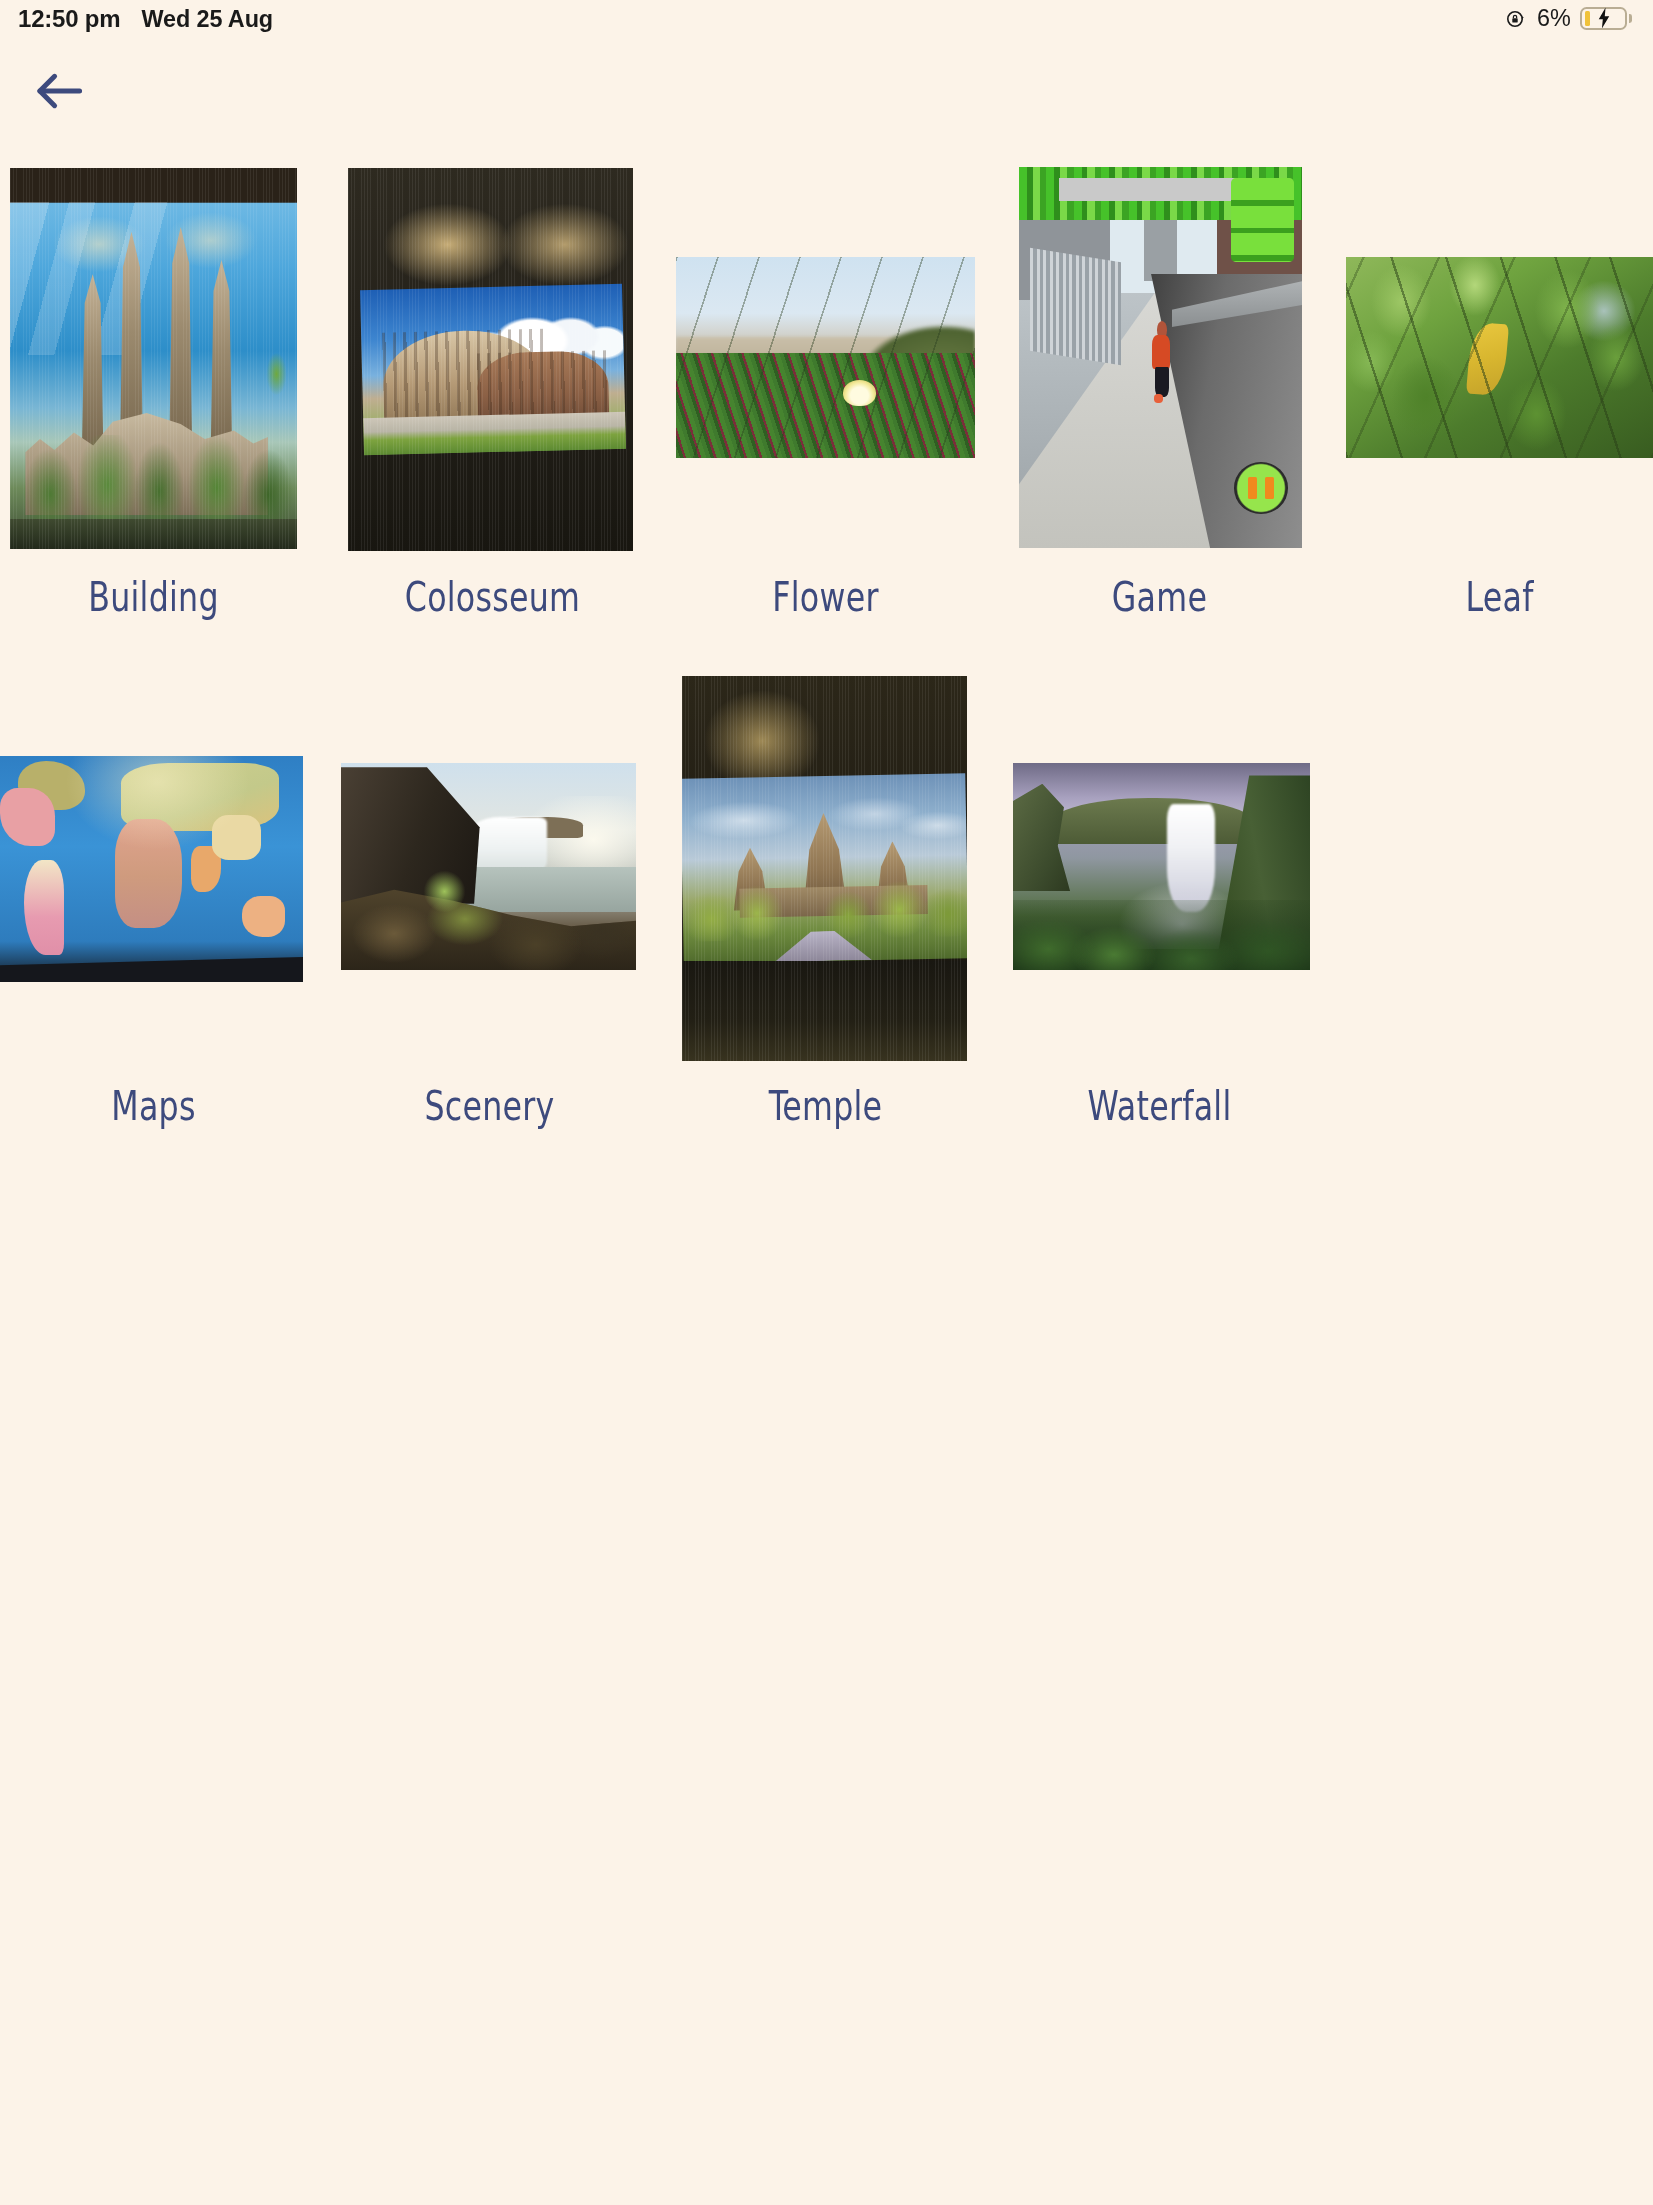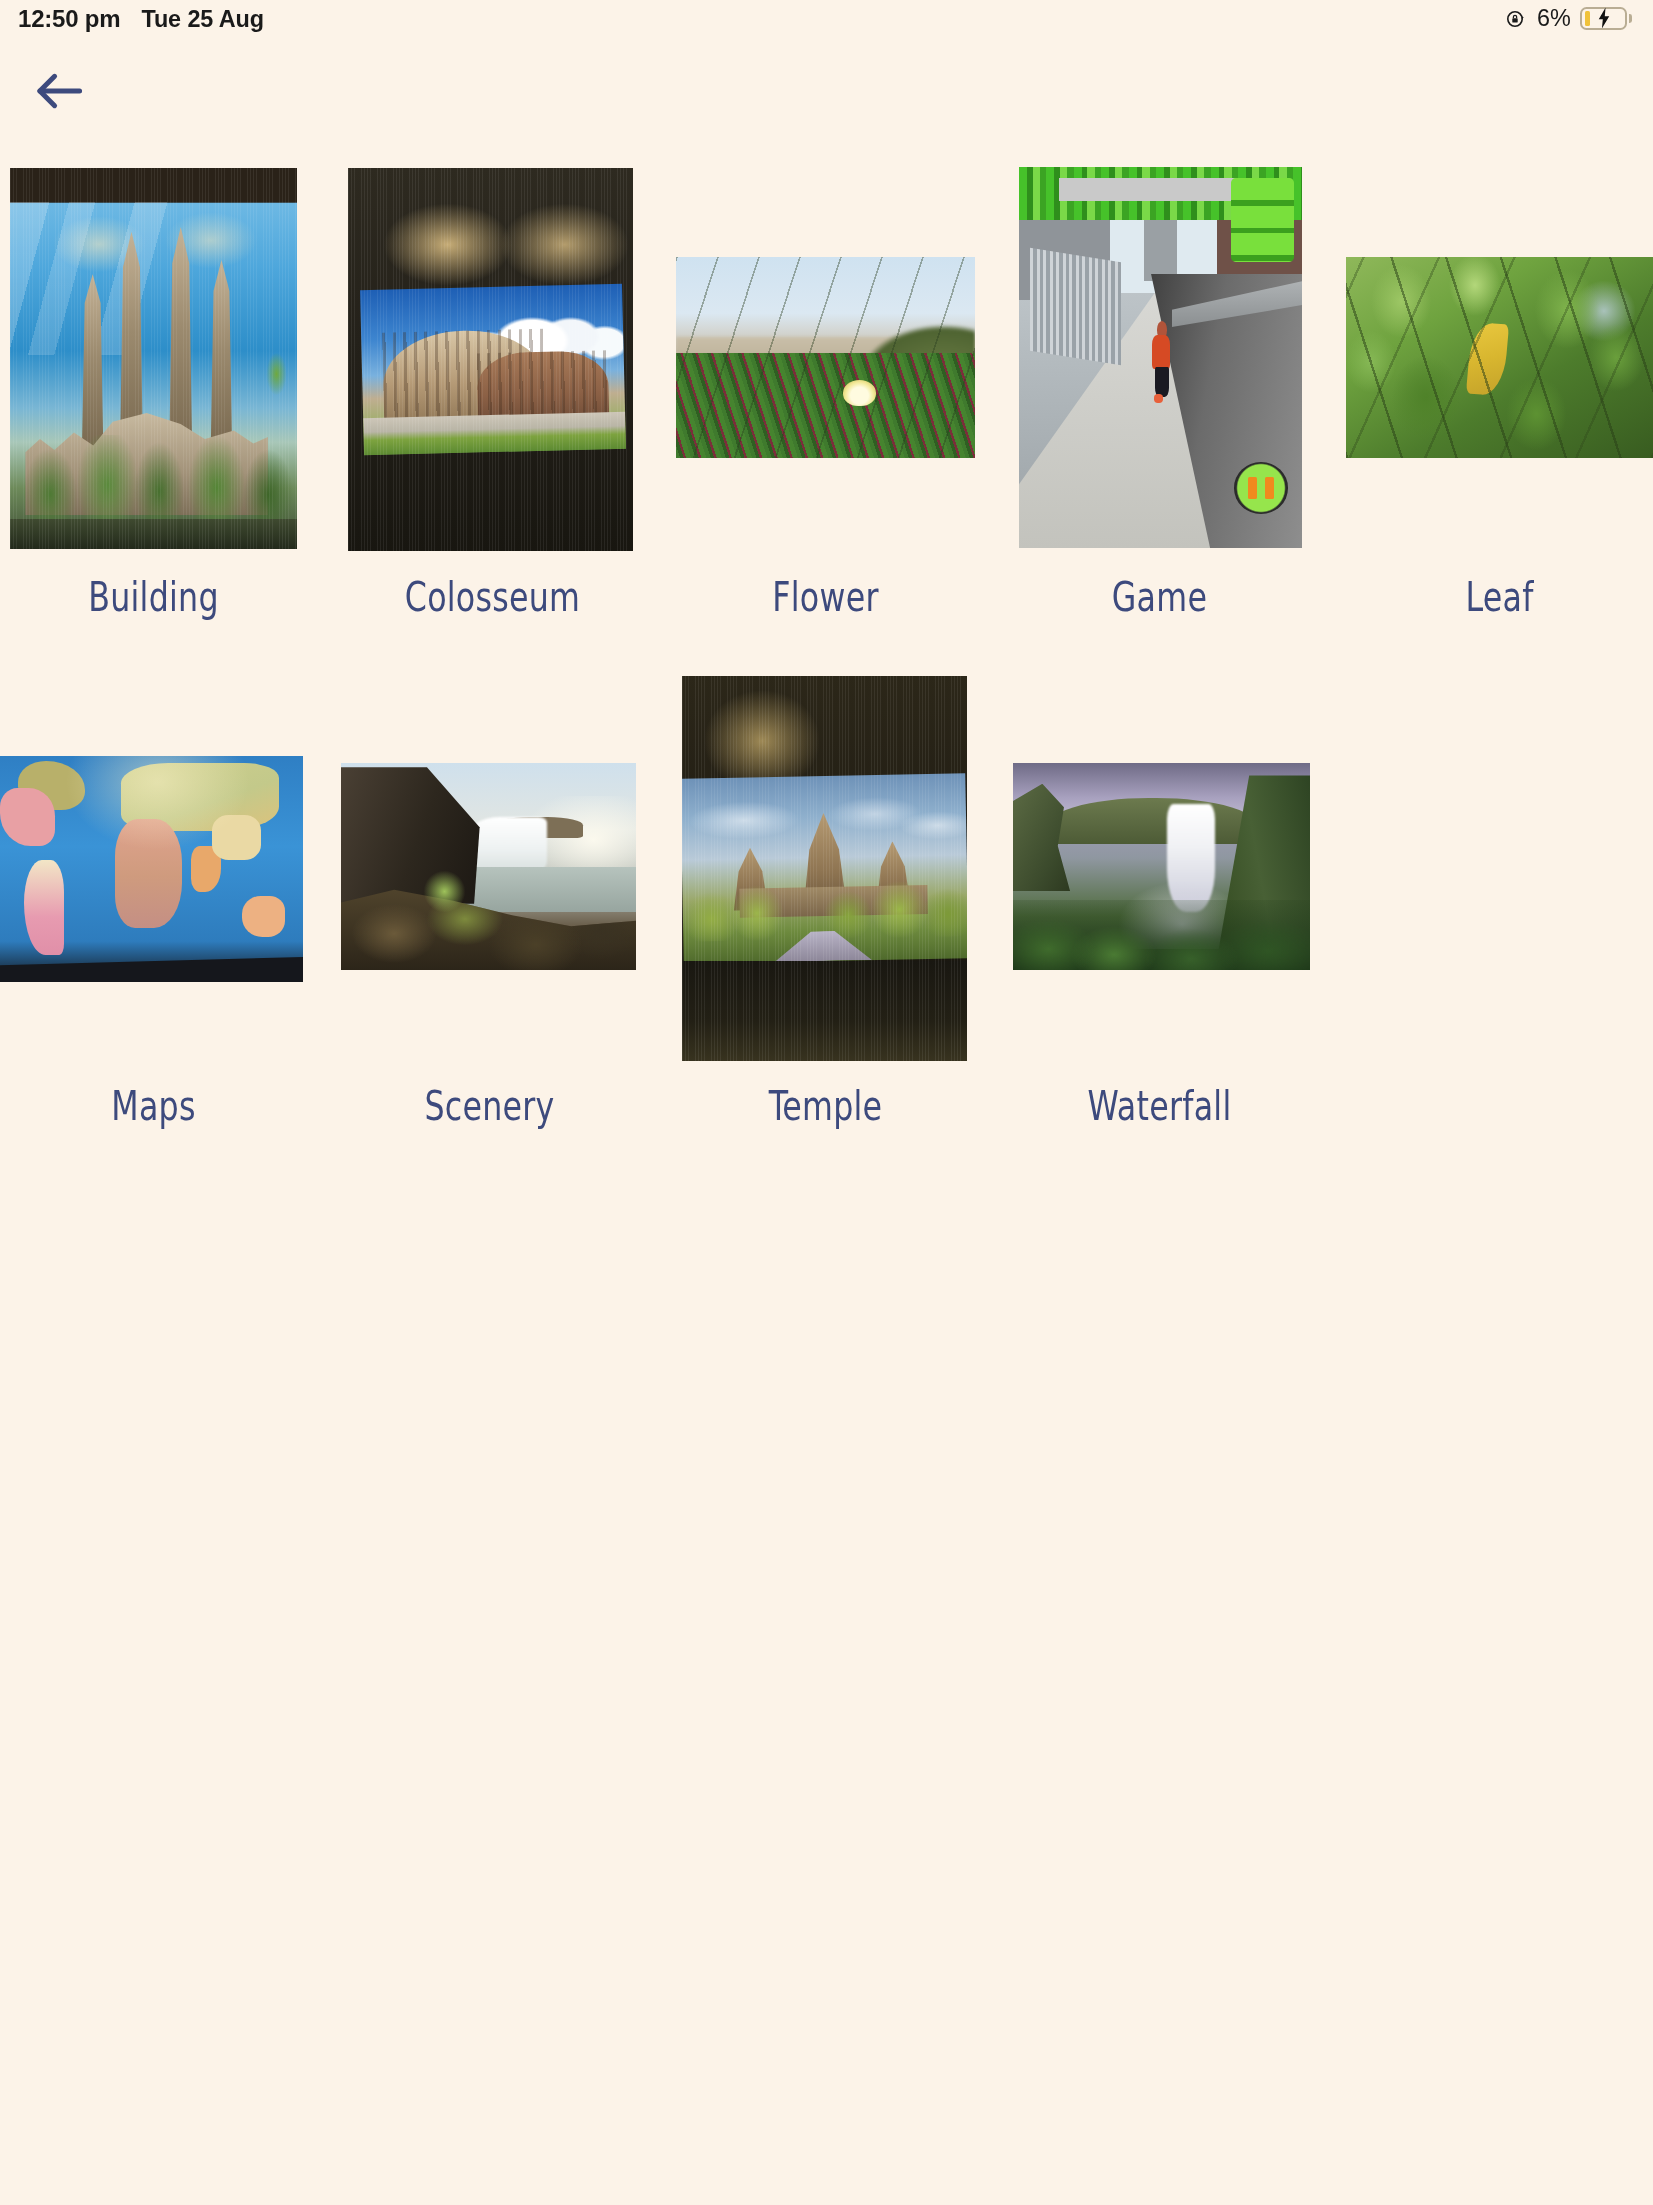--- a/index.html
+++ b/index.html
@@ -527,21 +527,21 @@
       radial-gradient(ellipse 24% 62% at 86% 72%, #2f5524, transparent 72%),
       linear-gradient(180deg, rgba(40,68,30,.2), #1f3a1a);
   }
 </style>
 </head>
 <body>
 
 <div class="statusbar">
   <div class="status-left">
     <span class="status-time">12:50 pm</span>
-    <span class="status-date">Tue 25 Aug</span>
+    <span class="status-date">Wed 25 Aug</span>
   </div>
   <div class="status-right">
     <span>
       <svg class="rotation-lock-icon" width="24" height="24" viewBox="0 0 24 24" fill="none" stroke="#1a1a1a" stroke-width="1.6">
         <circle cx="12" cy="12" r="7.2"></circle>
         <rect x="9.3" y="11.2" width="5.4" height="4.4" rx="0.9" fill="#1a1a1a" stroke="none"></rect>
         <path d="M10.4 11.2v-1.3a1.6 1.6 0 0 1 3.2 0v1.3" stroke-width="1.3"></path>
         <path d="M18.6 9.2l2.2 1.4-2.2 1.4" fill="#1a1a1a" stroke="none"></path>
       </svg>
     </span>

